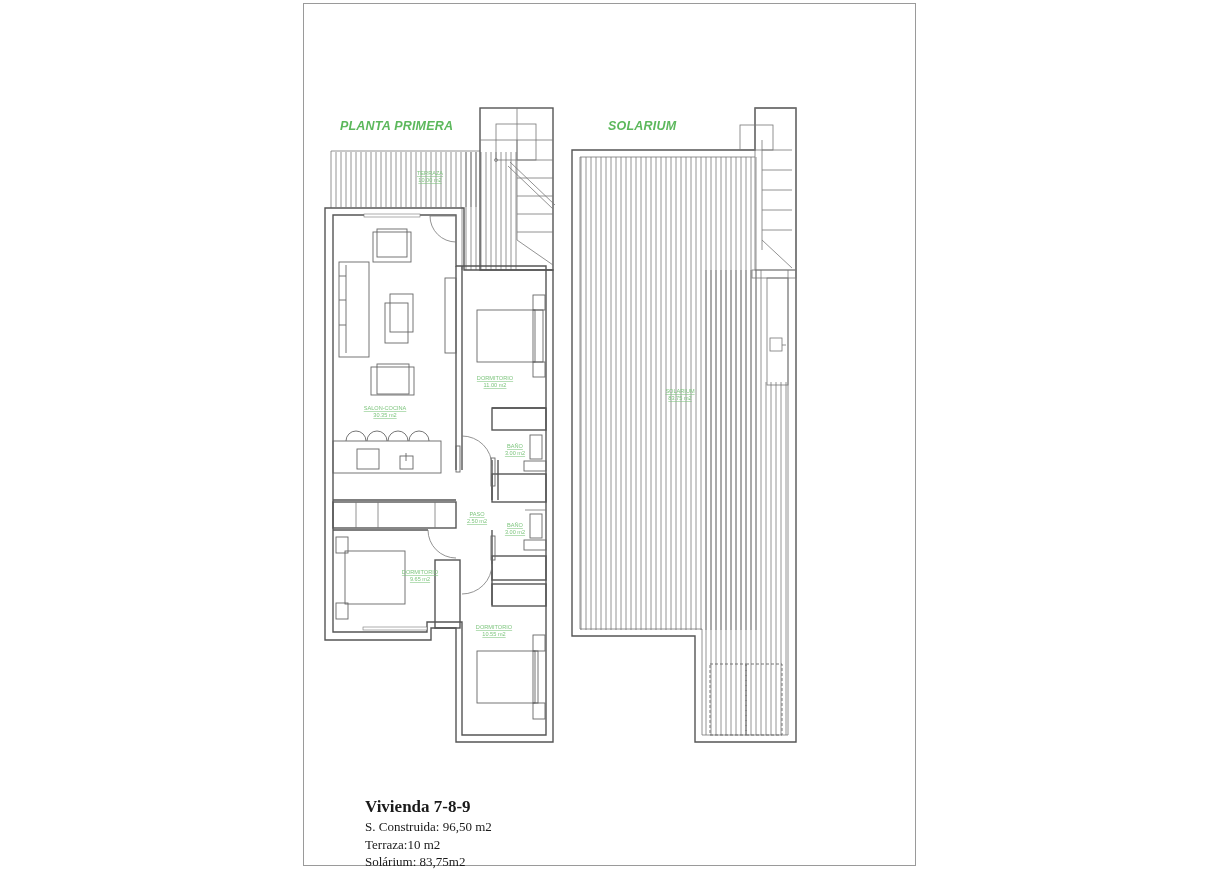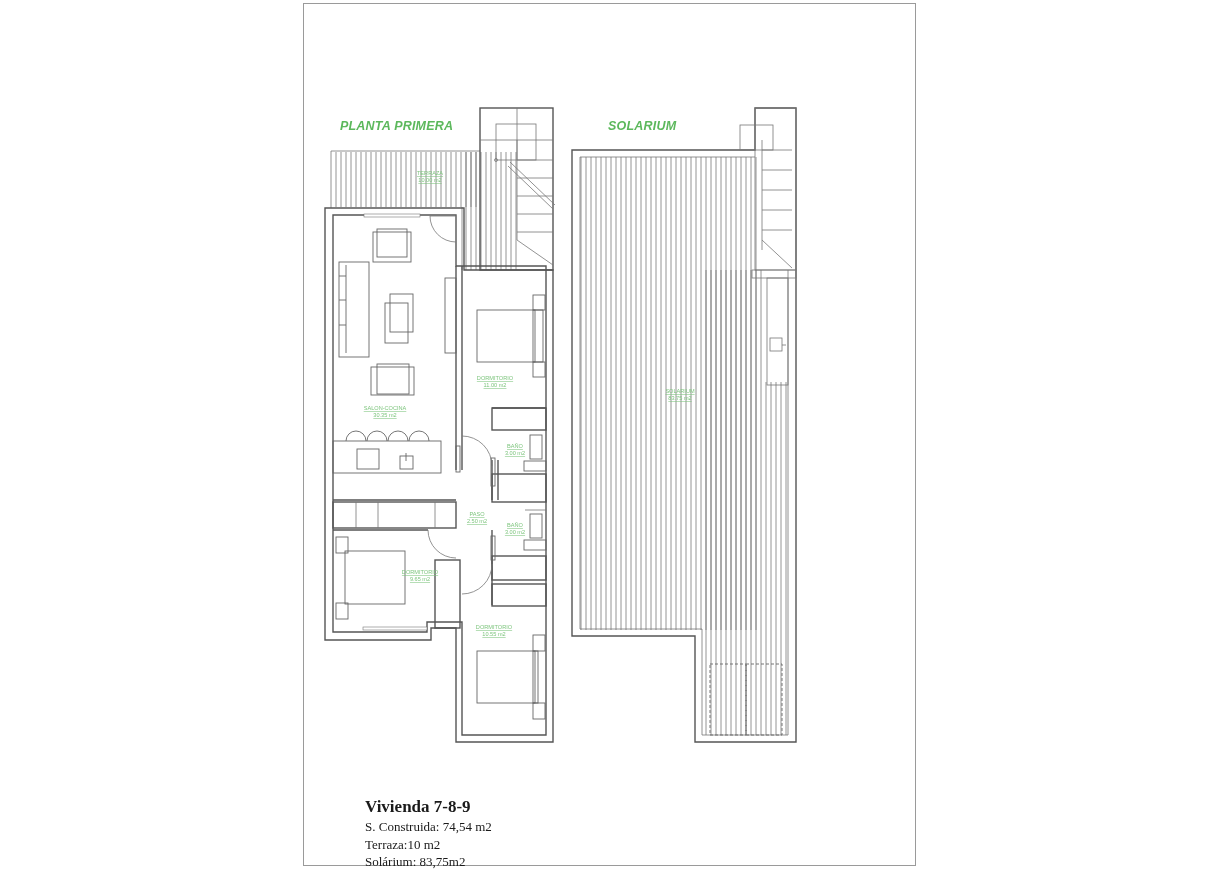--- a/index.html
+++ b/index.html
@@ -199,16 +199,16 @@
     <rect class="dash" x="710" y="664" width="36" height="71"></rect>
     <rect class="dash" x="746" y="664" width="36" height="71"></rect>
 
     <text class="room" x="680" y="393" text-anchor="middle">SOLARIUM</text>
     <text class="room" x="680" y="400" text-anchor="middle">83.75 m2</text>
   </g>
 </svg>
 
 <div class="caption">
   <div class="title">Vivienda 7-8-9</div>
-  <div class="line">S. Construida: 74,54 m2</div>
+  <div class="line">S. Construida: 96,50 m2</div>
   <div class="line">Terraza:10 m2</div>
   <div class="line">Solárium: 83,75m2</div>
 </div>
 
 </body></html>

